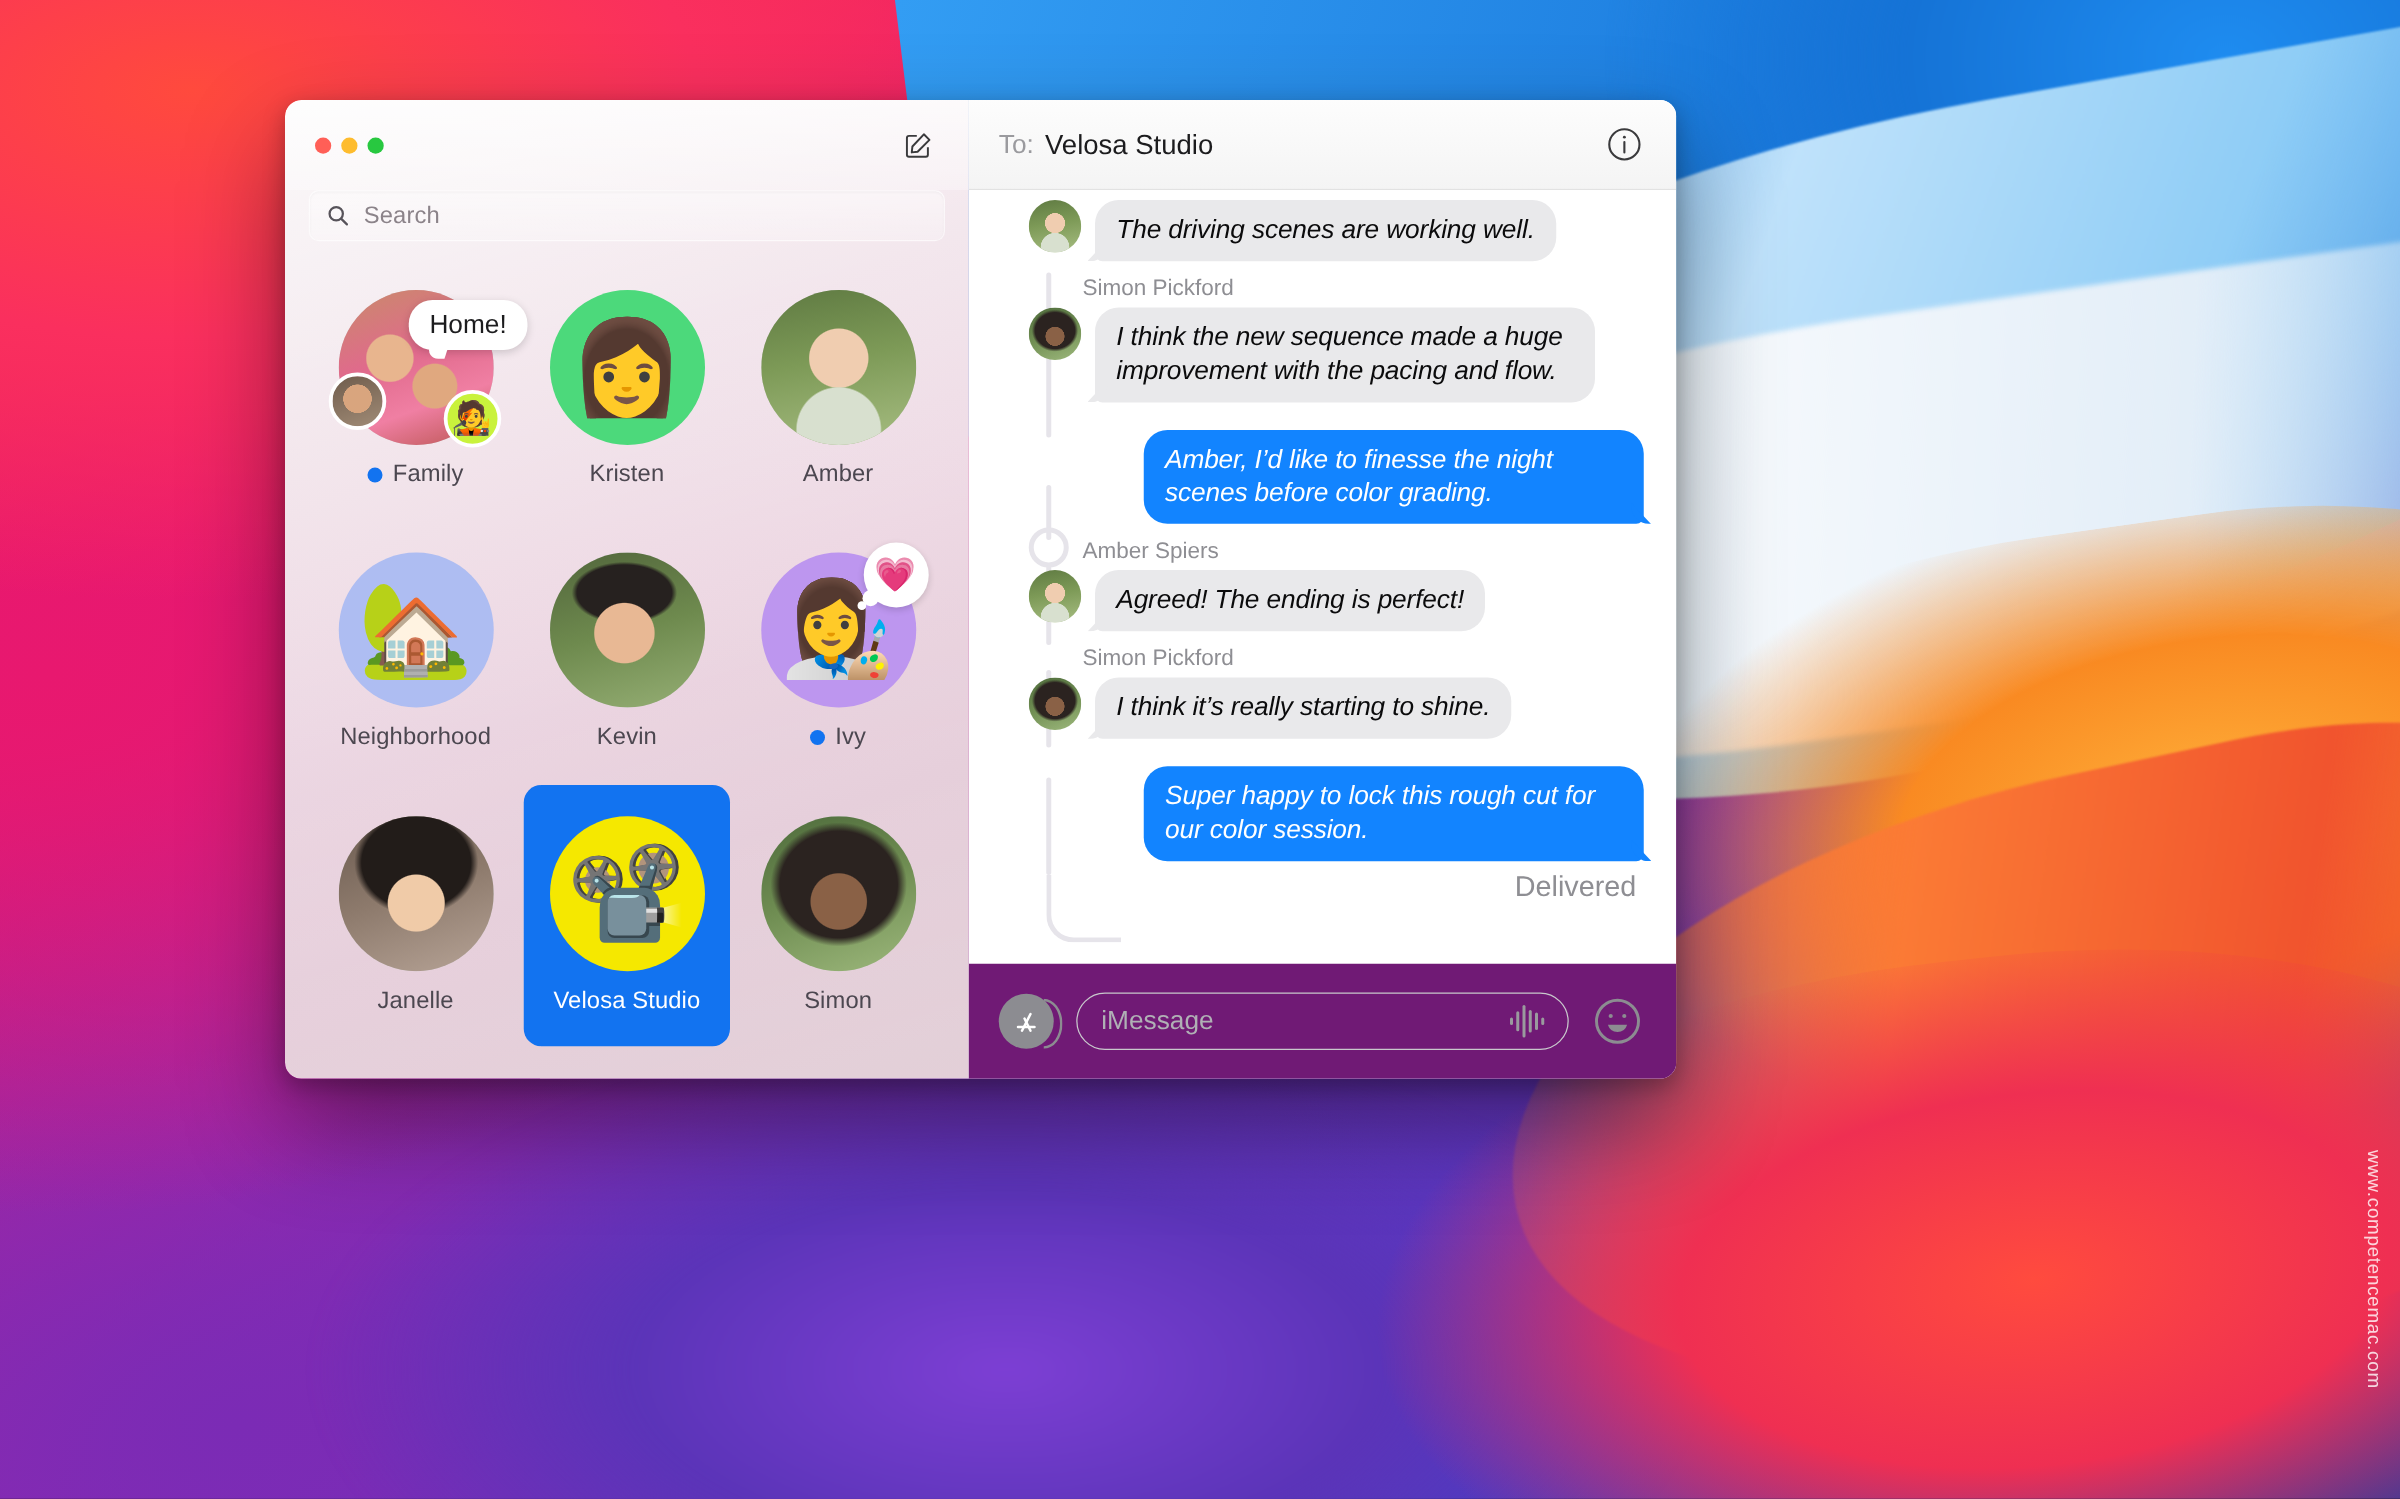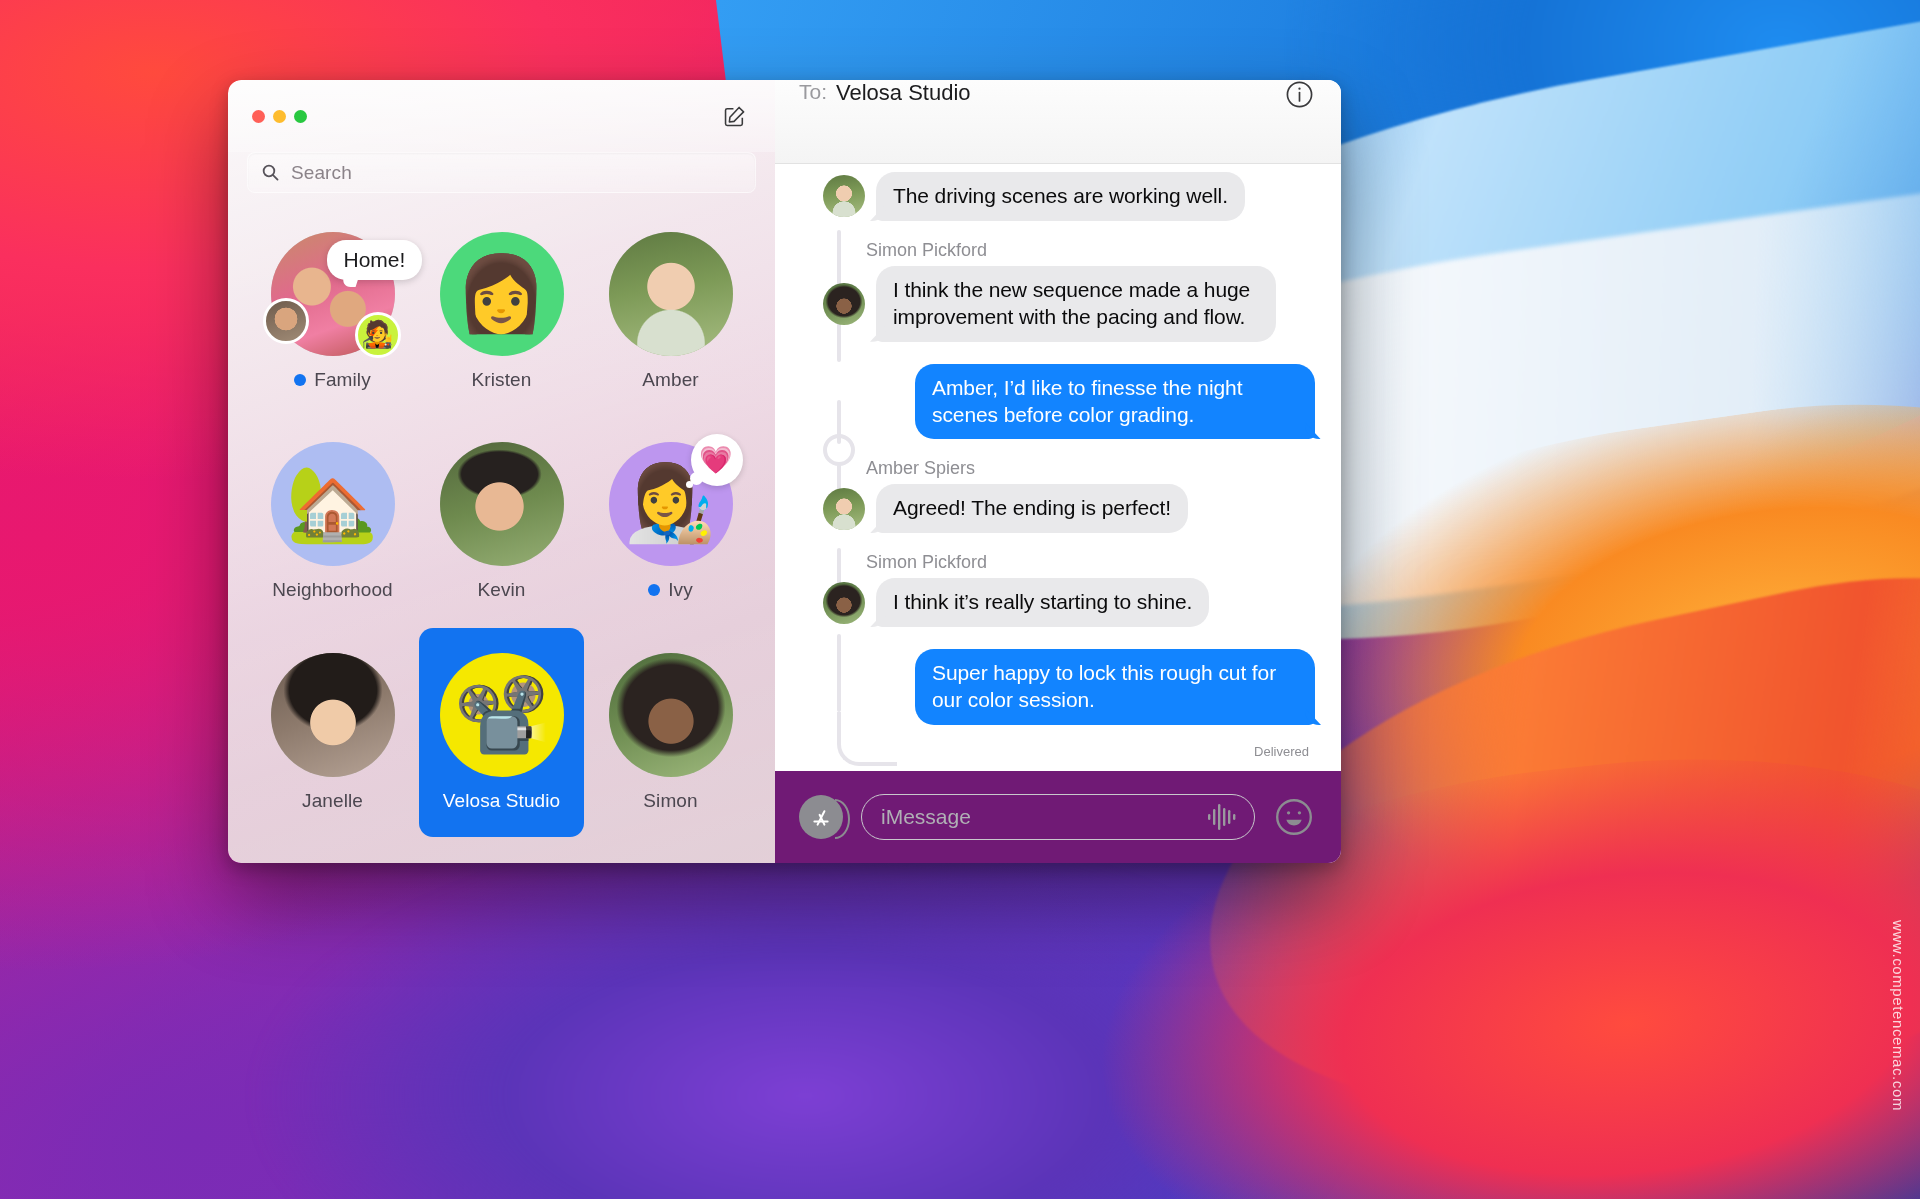--- a/index.html
+++ b/index.html
@@ -206,21 +206,21 @@
     box-shadow:-7px 6px 0 -3px #fff;
   }
   .velosa-circle {
     width:124px; height:124px; border-radius:50%; background:#f5e800;
     display:flex; align-items:center; justify-content:center; font-size:76px;
   }
 
   
   #convo { flex:1; height:100%; background:#fff; display:flex; flex-direction:column; }
   #convo-header {
-    height:84px; flex:none; display:flex; align-items:flex-start; padding:0 26px 0 24px;
+    height:72px; flex:none; display:flex; align-items:center; padding:0 26px 0 24px;
     background:linear-gradient(180deg,#fdfdfd,#f4f4f4);
     border-bottom:1px solid #e2e2e2;
   }
   .to-label { font-size:21px; color:#9a9a9e; margin-right:9px; }
   .to-name  { font-size:22px; color:#1c1c1e; }
   #info-btn { margin-left:auto; cursor:pointer; width:30px; height:30px; }
 
   #thread {
     flex:1; position:relative; padding:8px 26px 4px 26px; overflow:hidden;
   }
@@ -235,21 +235,21 @@
   }
   .tl-3 { top:300px; height:64px; }
   .tl-4 { top:384px; height:62px; }
   .tl-5 { top:470px; height:78px; }
   .tl-end {
     position:absolute; left:62px; top:548px; width:60px; height:54px;
     border-left:4px solid #e6e4ea; border-bottom:4px solid #e6e4ea;
     border-radius:0 0 0 22px;
   }
 
-  .msg-row { display:flex; align-items:center; gap:11px; margin-bottom:19px; position:relative; }
+  .msg-row { display:flex; align-items:flex-start; gap:11px; margin-bottom:3px; position:relative;font-style:italic; }
   .msg-row.out { justify-content:flex-end; }
   .sender-name { font-size:18px; color:#8e8e93; margin:11px 0 5px 65px; }
   .m-avatar {
     width:42px; height:42px; border-radius:50%; flex:none; overflow:hidden;
     margin-left:22px; position:relative;
   }
   .bubble {
     max-width:400px; border-radius:19px; padding:11px 17px;
     font-size:21px; line-height:1.28; position:relative;
     letter-spacing:-.1px;
@@ -257,21 +257,21 @@
   .bubble.in  { background:#e9e9eb; color:#0b0b0c; border-bottom-left-radius:6px; }
   .bubble.out { background:#1284ff; color:#fff; border-bottom-right-radius:6px; }
   .bubble.in::after {
     content:""; position:absolute; left:-6px; bottom:0; width:16px; height:17px;
     background:#e9e9eb; border-radius:0 0 14px 0; clip-path:polygon(0 100%,100% 100%,100% 0);
   }
   .bubble.out::after {
     content:""; position:absolute; right:-6px; bottom:0; width:16px; height:17px;
     background:#1284ff; border-radius:0 0 0 14px; clip-path:polygon(0 0,0 100%,100% 100%);
   }
-  .delivered { text-align:right; font-size:13px; color:#8e8e93; margin:7px 6px 0 0; }
+  .delivered { text-align:right; font-size:23px; color:#8e8e93; margin:7px 6px 0 0; }
 
   #composer {
     flex:none; height:92px; display:flex; align-items:center; gap:18px;
     padding:0 26px 0 24px; background:#701a75;
   }
   #app-btn {
     width:44px; height:44px; border-radius:50%; background:#8c8c91;
     display:flex; align-items:center; justify-content:center; flex:none; cursor:pointer;
     position:relative;
   }

